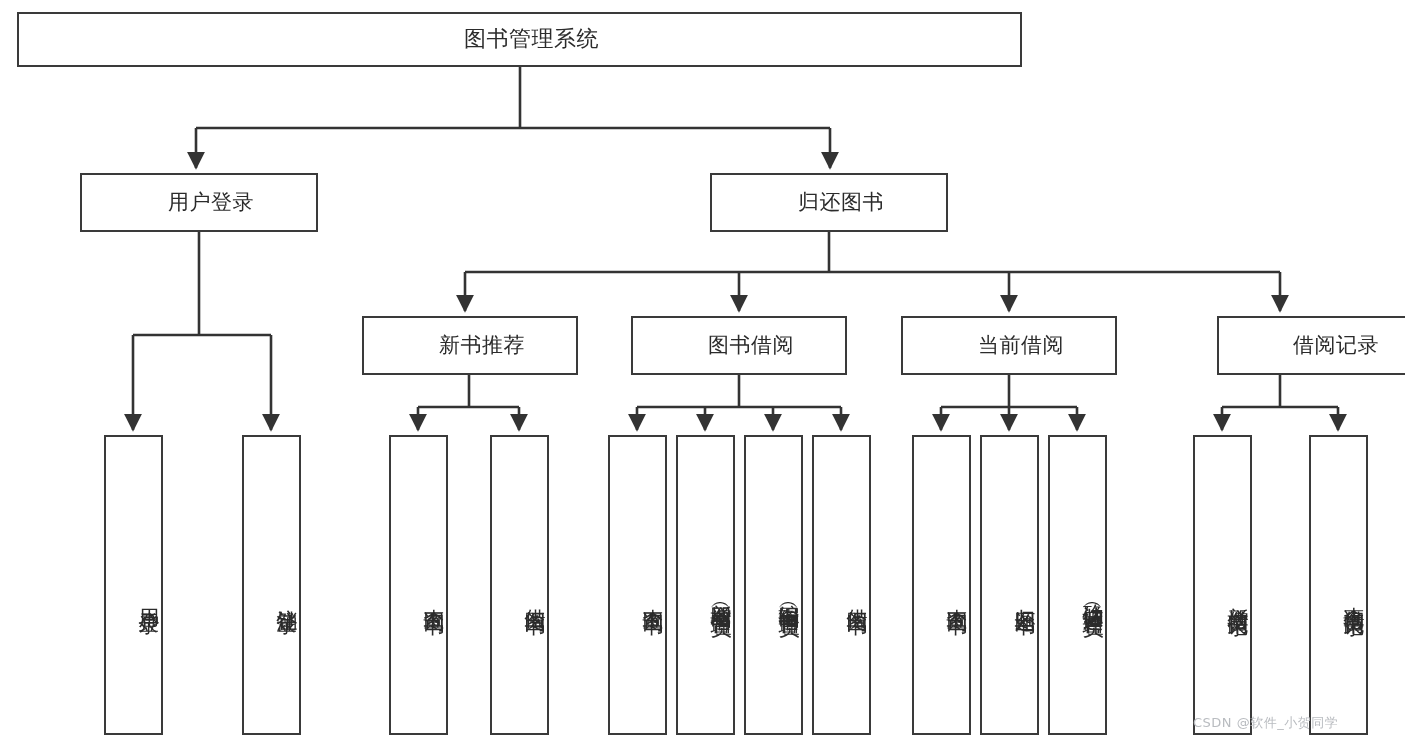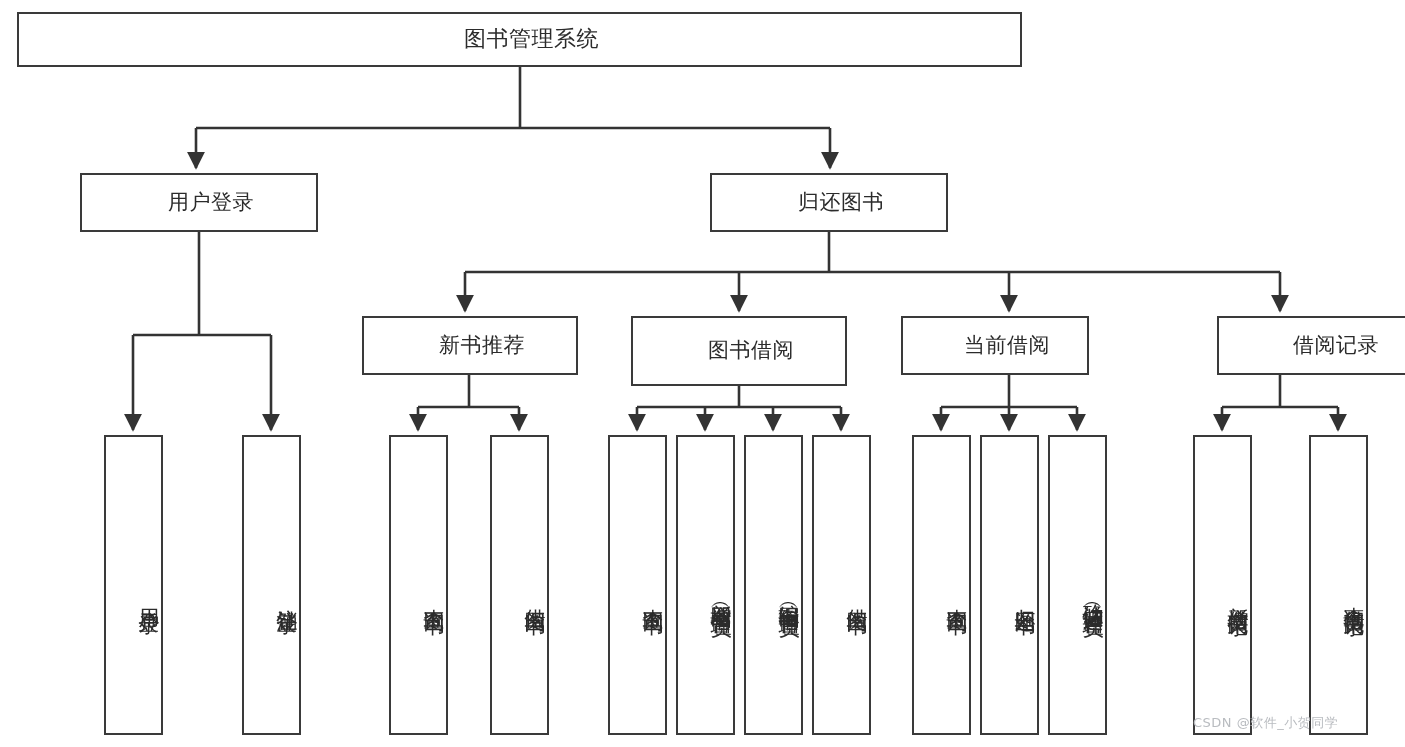--- a/index.html
+++ b/index.html
@@ -132,24 +132,24 @@
   <div class="node node-h" style="left:80px; top:173px; width:238px; height:59px;">
     <span>用户登录</span>
   </div>
   <div class="node node-h" style="left:710px; top:173px; width:238px; height:59px;">
     <span>归还图书</span>
   </div>
 
   <div class="node node-h" style="left:362px; top:316px; width:216px; height:59px;">
     <span>新书推荐</span>
   </div>
-  <div class="node node-h" style="left:631px; top:316px; width:216px; height:70px;">
+  <div class="node node-h" style="left:631px; top:316px; width:216px; height:59px;">
     <span>图书借阅</span>
   </div>
-  <div class="node node-h" style="left:901px; top:316px; width:188px; height:59px;">
+  <div class="node node-h" style="left:901px; top:316px; width:216px; height:59px;">
     <span>当前借阅</span>
   </div>
   <div class="node node-h" style="left:1173px; top:316px; width:214px; height:59px;margin-left:44px;">
     <span>借阅记录</span>
   </div>
 
   <div class="node node-v" style="left:104px; top:435px; width:59px; height:300px;">
     <span class="vlabel">用户登录</span>
   </div>
   <div class="node node-v" style="left:242px; top:435px; width:59px; height:300px;">

